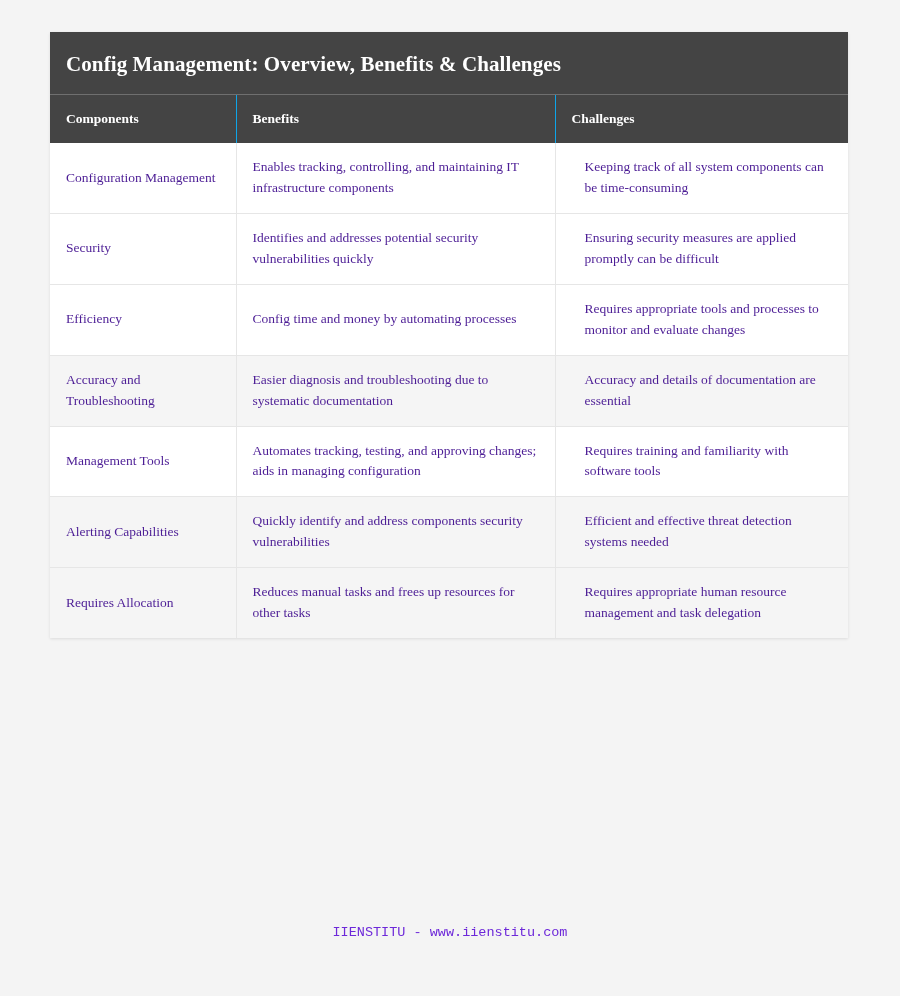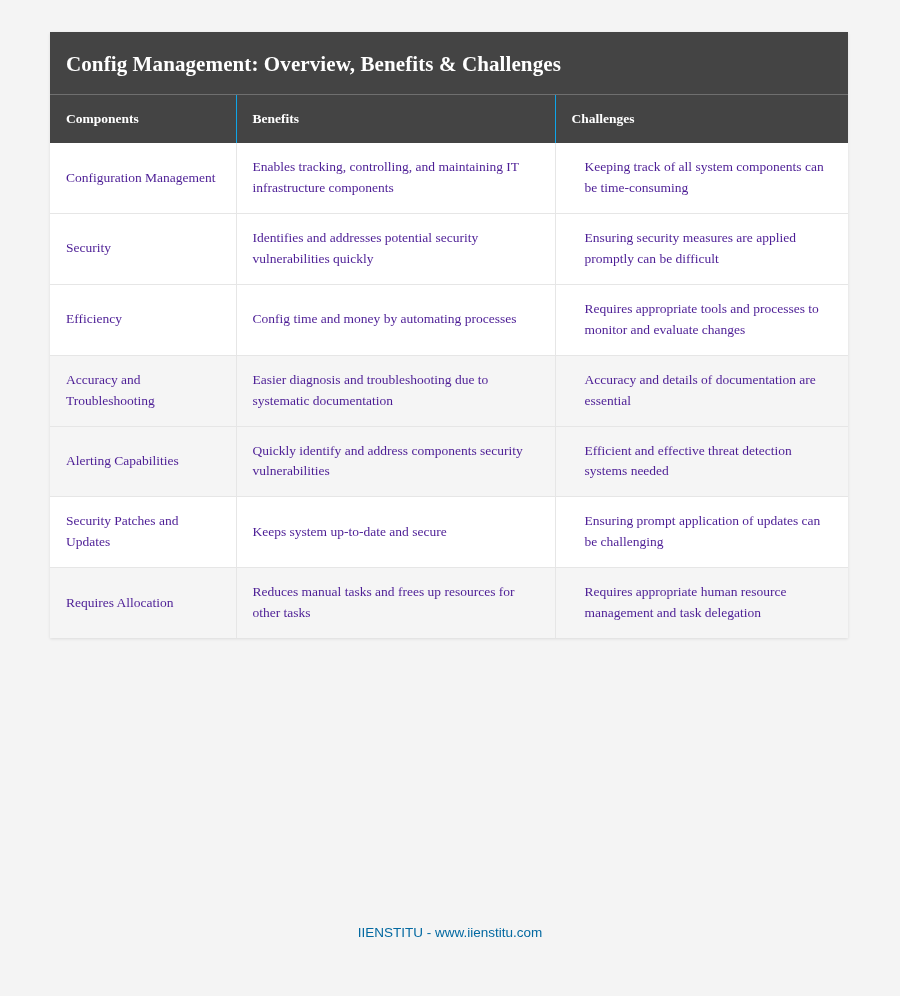--- a/index.html
+++ b/index.html
@@ -75,22 +75,23 @@
   tbody tr:last-child td { border-bottom: none; }
   tbody tr.odd td  { background: #ffffff; }
   tbody tr.even td { background: #f5f5f5; }
 
   .footer {
     position: absolute;
     left: 0;
     top: 925px;
     width: 900px;
     text-align: center;
-    color: #0369a1;
+    color: #6d28d9;
     font-size: 13.5px;
+    font-family: Liberation Mono, monospace;
   }
 </style>
 </head>
 <body>
 
 <div class="page">
 
   <div class="table-wrap">
 
     <div class="title-bar">
@@ -124,29 +125,29 @@
           <tr class="odd">
             <td>Efficiency</td>
             <td>Config time and money by automating processes</td>
             <td>Requires appropriate tools and processes to monitor and evaluate changes</td>
           </tr>
           <tr class="even">
             <td>Accuracy and Troubleshooting</td>
             <td>Easier diagnosis and troubleshooting due to systematic documentation</td>
             <td>Accuracy and details of documentation are essential</td>
           </tr>
+          <tr class="odd">
+            <td>Management Tools</td>
+            <td>Automates tracking, testing, and approving changes; aids in managing configuration</td>
+            <td>Requires training and familiarity with software tools</td>
+          </tr>
           <tr class="even">
             <td>Alerting Capabilities</td>
             <td>Quickly identify and address components security vulnerabilities</td>
             <td>Efficient and effective threat detection systems needed</td>
-          </tr>
-          <tr class="odd">
-            <td>Security Patches and Updates</td>
-            <td>Keeps system up-to-date and secure</td>
-            <td>Ensuring prompt application of updates can be challenging</td>
           </tr>
           <tr class="even">
             <td>Requires Allocation</td>
             <td>Reduces manual tasks and frees up resources for other tasks</td>
             <td>Requires appropriate human resource management and task delegation</td>
           </tr>
         </tbody>
     </table>
 
   </div>

